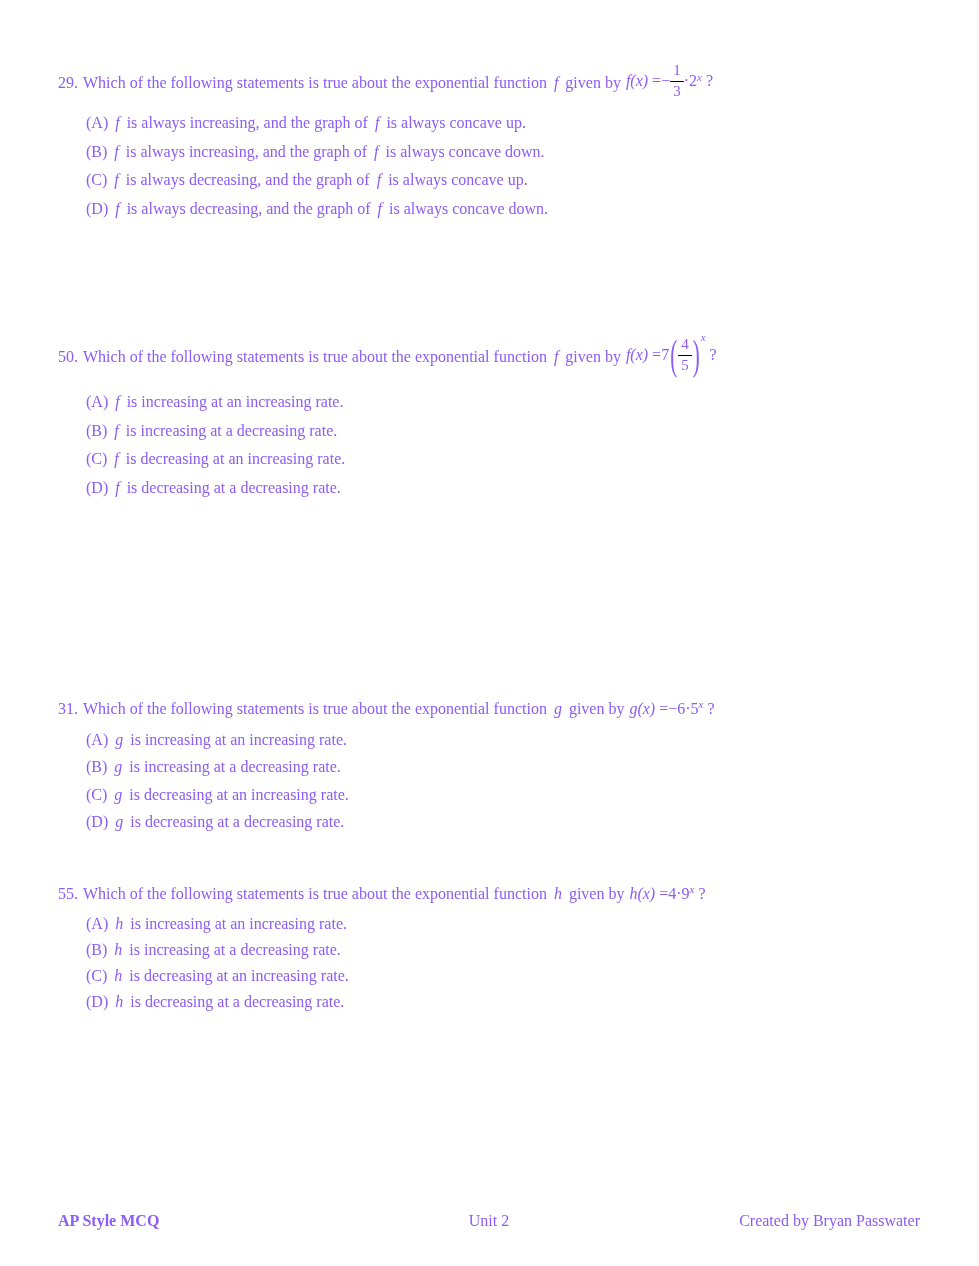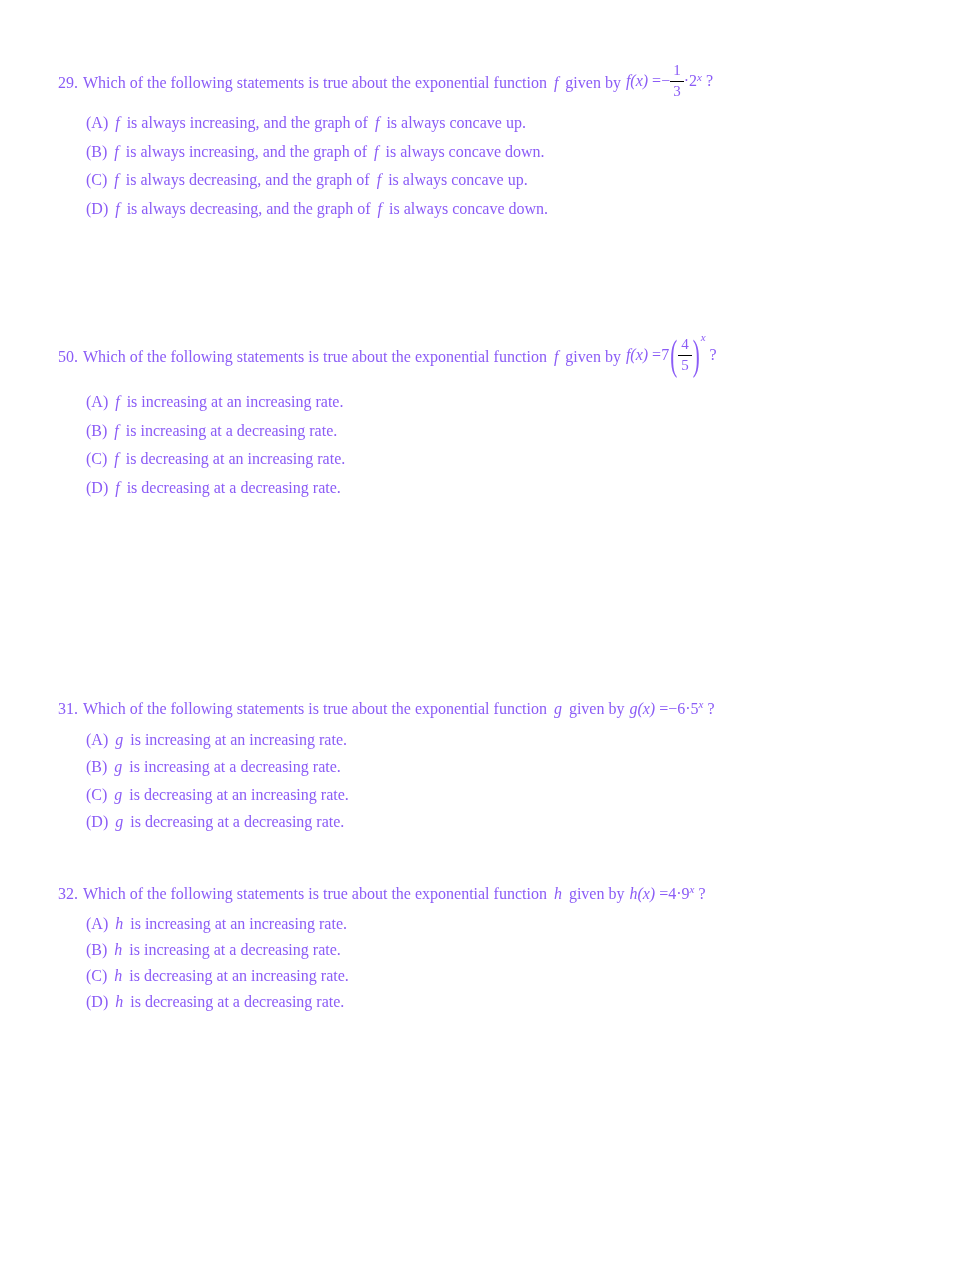--- a/index.html
+++ b/index.html
@@ -152,21 +152,21 @@
       <div class="opt">
         <span>(D)</span>
         <span class="v">g</span>
         <span>is decreasing at a decreasing rate.</span>
       </div>
     </div>
   </div>
 
   <div class="q" style="top:877px;">
     <div class="qline" style="min-height:34px;">
-      <span>32.</span>
+      <span>55.</span>
       <span>Which of the following statements is true about the exponential function</span>
       <span class="v">h</span>
       <span>given by</span>
       <span class="formula"><span>h</span><span>(x)</span>
         <span class="rm">=</span><span class="rm">4</span><span class="rm">·</span><span class="rm">9</span><span class="sup">x</span>
         <span class="rm">?</span>
       </span>
     </div>
     <div class="opts h260">
       <div class="opt">
@@ -185,14 +185,19 @@
         <span>is decreasing at an increasing rate.</span>
       </div>
       <div class="opt">
         <span>(D)</span>
         <span class="v">h</span>
         <span>is decreasing at a decreasing rate.</span>
       </div>
     </div>
   </div>
 
+  <div class="footer">
+    <span class="fl">AP Style MCQ</span>
+    <span class="fc">Unit 2</span>
+    <span class="fr">Created by Bryan Passwater</span>
+  </div>
 
 </div>
 
 </body></html>

